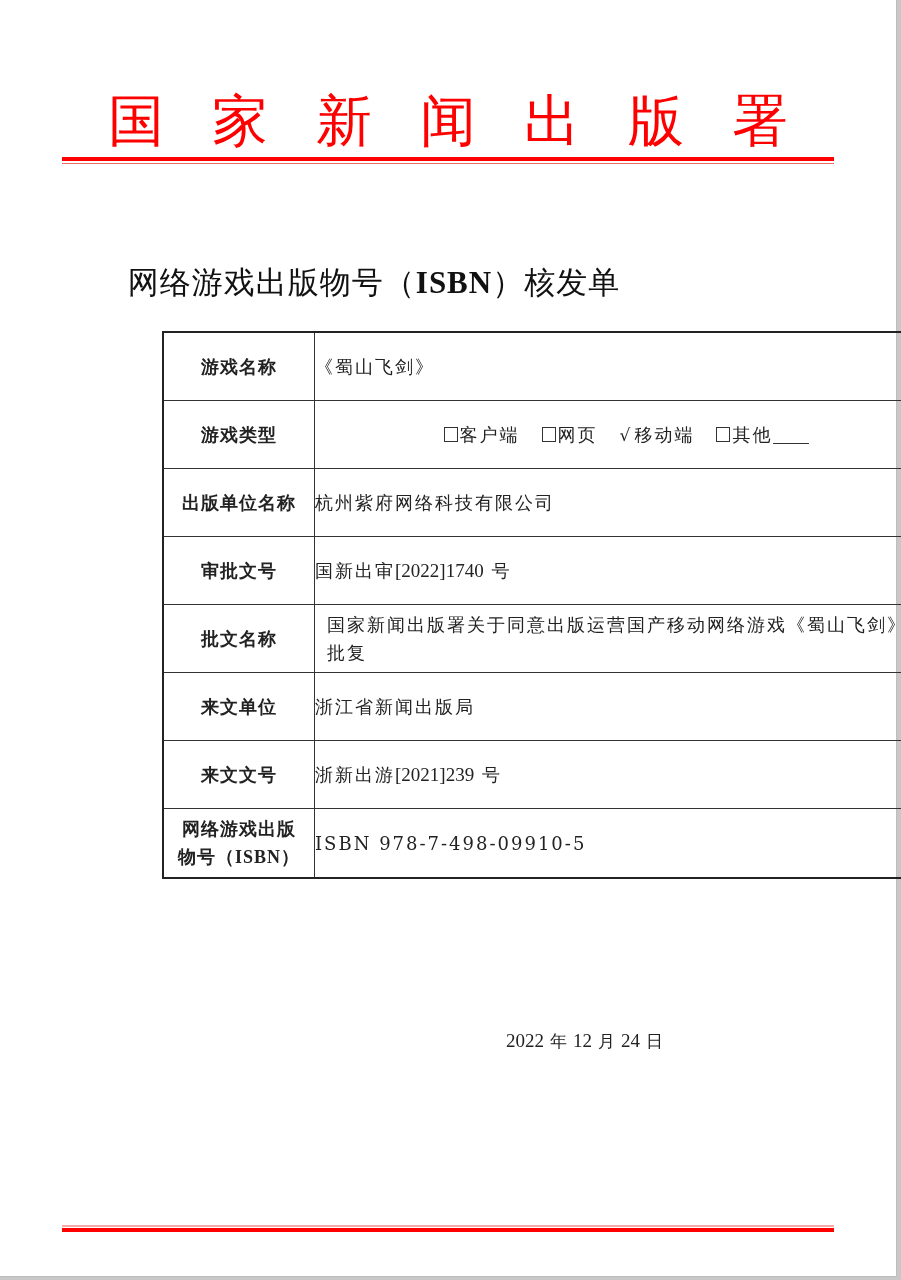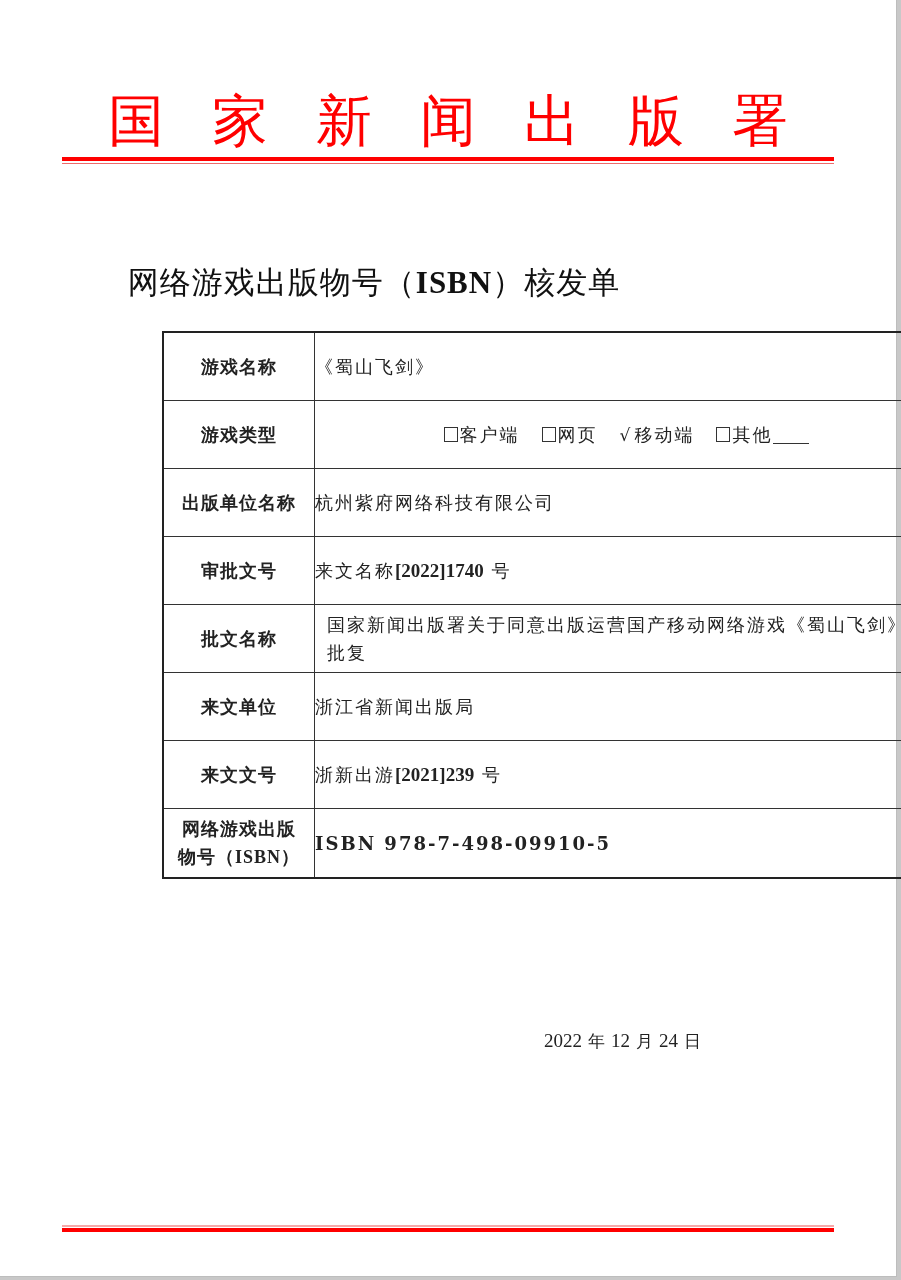--- a/index.html
+++ b/index.html
@@ -123,21 +123,20 @@
     td.value.left {
       text-align: left;
       padding-left: 12px;
       padding-right: 8px;
       line-height: 28px;
     }
     .num {
       font-family: "Liberation Serif", serif;
       letter-spacing: 0;
       font-size: 19px;
-      font-weight: bold;
     }
     .opts {
       display: flex;
       justify-content: center;
       gap: 22px;
       align-items: center;
     }
     .opt {
       display: inline-flex;
       align-items: center;
@@ -162,21 +161,20 @@
       height: 18px;
       margin-left: 1px;
     }
     .date {
       position: absolute;
       left: 506px;
       top: 1030px;
       font-size: 19px;
       color: #222;
       font-family: "Liberation Serif", "DejaVu Serif", serif;
-      margin-left: 38px;
     }
     .date .cj {
       font-family: "DejaVu Serif", serif;
       font-size: 17px;
       margin: 0 6px;
     }
   </style>
 </head>
 <body>
 
@@ -227,21 +225,21 @@
           </span>
         </div>
       </td>
     </tr>
     <tr>
       <td class="label">出版单位名称</td>
       <td class="value">杭州紫府网络科技有限公司</td>
     </tr>
     <tr>
       <td class="label">审批文号</td>
-      <td class="value"><span>来文名称</span><span class="num">[2022]1740</span><span> 号</span></td>
+      <td class="value"><span>国新出审</span><span class="num">[2022]1740</span><span> 号</span></td>
     </tr>
     <tr>
       <td class="label">批文名称</td>
       <td class="value left">国家新闻出版署关于同意出版运营国产移动网络游戏《蜀山飞剑》的批复</td>
     </tr>
     <tr>
       <td class="label">来文单位</td>
       <td class="value">浙江省新闻出版局</td>
     </tr>
     <tr>

